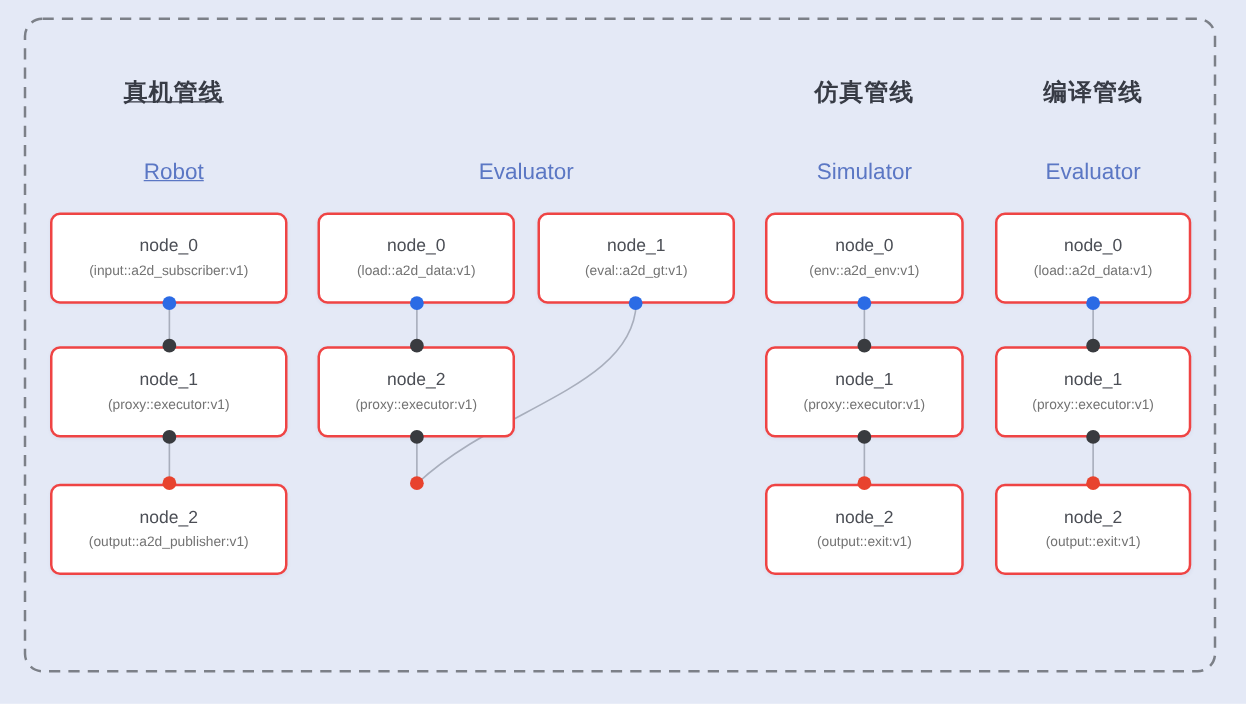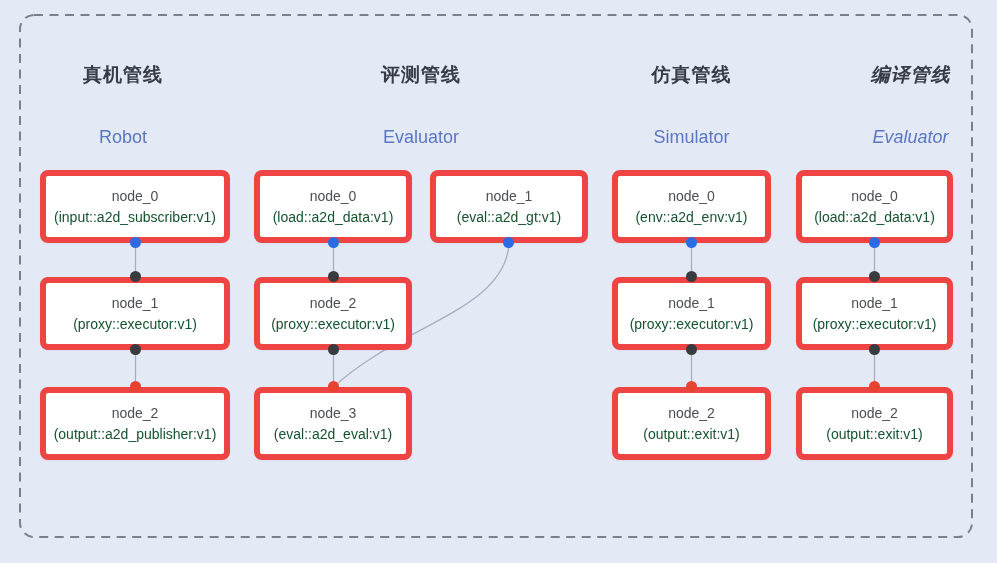--- a/index.html
+++ b/index.html
@@ -35,56 +35,56 @@
     height: 28px;
     line-height: 28px;
     font-size: 18px;
     font-weight: 400;
     color: #5b77c4;
   }
   .node {
     position: absolute;
     height: 73px;
     background: #ffffff;
-    border: 6px solid #ef4444;
+    border: 2px solid #ef4444;
     border-radius: 8px;
     box-sizing: border-box;
     display: flex;
     flex-direction: column;
     align-items: center;
     justify-content: center;
     z-index: 2;
     box-shadow: 0 1px 3px rgba(40,60,110,0.05);
   }
   .node .nname {
     font-size: 14px;
     color: #4b4e55;
     line-height: 21px;
     white-space: nowrap;
   }
   .node .ntype {
-    font-size: 14px;
-    color: #14532d;
+    font-size: 11px;
+    color: #737373;
     line-height: 21px;
     white-space: nowrap;
   }
   
   .r1 { top: 170px; }
   .r2 { top: 277px; }
   .r3 { top: 387px; }
   
   .c-robot  { left: 40px;  width: 190px; }
   .c-evalA  { left: 254px; width: 158px; }
   .c-evalB  { left: 430px; width: 158px; }
   .c-sim    { left: 612px; width: 159px; }
   .c-comp   { left: 796px; width: 157px; }
-  .t-robot  { left: 28px;  width: 190px; }
+  .t-robot  { left: 44px;  width: 190px; text-decoration: underline; }
   .t-eval   { left: 254px; width: 334px; }
   .t-sim    { left: 612px; width: 159px; }
-  .t-comp   { left: 832px; width: 157px; font-style: italic; }
+  .t-comp   { left: 796px; width: 157px; }
   .dot {
     position: absolute;
     width: 11px;
     height: 11px;
     border-radius: 50%;
     z-index: 3;
   }
   .dot.blue  { background: #2b6be5; }
   .dot.black { background: #393b3f; }
   .dot.red   { background: #e8432e; }
@@ -107,21 +107,20 @@
     <path d="M691.5 243 L691.5 277" fill="none" stroke-width="1.3" stroke="#a8aebc"></path>
     <path d="M691.5 350 L691.5 387" fill="none" stroke-width="1.3" stroke="#a8aebc"></path>
 
     <path d="M874.5 243 L874.5 277" fill="none" stroke-width="1.3" stroke="#a8aebc"></path>
     <path d="M874.5 350 L874.5 387" fill="none" stroke-width="1.3" stroke="#a8aebc"></path>
   </svg>
 
   <div class="col-title zh t-robot">真机管线</div>
   <div class="col-title en t-robot">Robot</div>
 
-  <div class="col-title zh t-eval">评测管线</div>
   <div class="col-title zh t-sim">仿真管线</div>
 
   <div class="col-title en t-eval">Evaluator</div>
   <div class="col-title en t-sim">Simulator</div>
 
   <div class="col-title zh t-comp">编译管线</div>
   <div class="col-title en t-comp">Evaluator</div>
 
   <div class="node c-robot r1">
     <div class="nname">node_0</div>
@@ -140,24 +139,20 @@
     <div class="nname">node_0</div>
     <div class="ntype">(load::a2d_data:v1)</div>
   </div>
   <div class="node c-evalB r1">
     <div class="nname">node_1</div>
     <div class="ntype">(eval::a2d_gt:v1)</div>
   </div>
   <div class="node c-evalA r2">
     <div class="nname">node_2</div>
     <div class="ntype">(proxy::executor:v1)</div>
-  </div>
-  <div class="node c-evalA r3">
-    <div class="nname">node_3</div>
-    <div class="ntype">(eval::a2d_eval:v1)</div>
   </div>
 
   <div class="node c-sim r1">
     <div class="nname">node_0</div>
     <div class="ntype">(env::a2d_env:v1)</div>
   </div>
   <div class="node c-sim r2">
     <div class="nname">node_1</div>
     <div class="ntype">(proxy::executor:v1)</div>
   </div>

